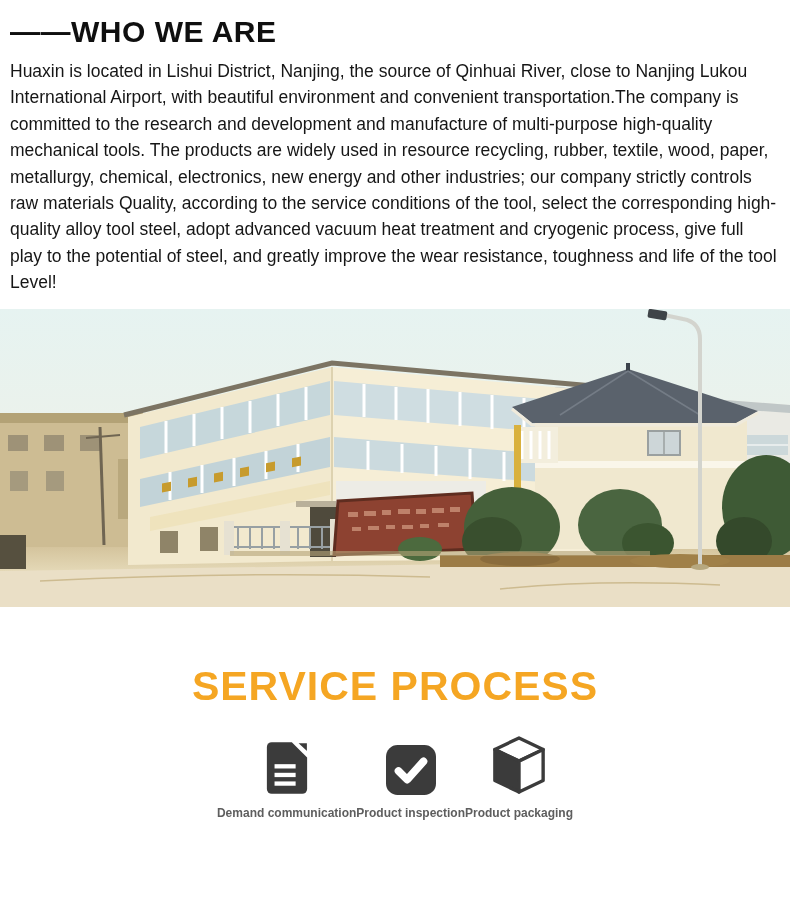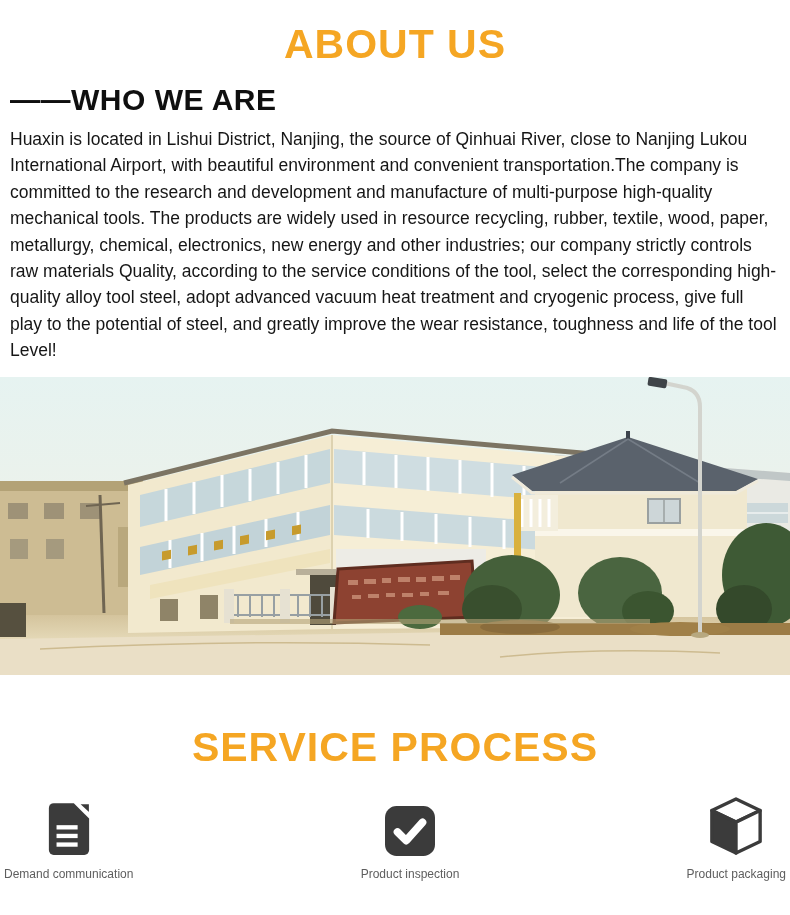--- a/index.html
+++ b/index.html
@@ -37,34 +37,35 @@
     line-height: 26.4px;
     color: #161616;
   }
   .photo-wrap {
     margin-top: 13px;
     width: 790px;
     height: 298px;
     line-height: 0;
   }
   .service-title {
-    margin: 9px;
+    margin: 16px;
     padding-top: 40px;
     text-align: center;
     font-size: 41px;
     font-weight: 700;
     letter-spacing: 1px;
     color: #F5A623;
   }
   .steps-row {
     display: flex;
-    justify-content: space-between;
+    justify-content: center;
     align-items: flex-end;
-    padding: 0 4px;
+    padding: 0 20px;
     margin-top: 27px;
+    font-weight: bold;
   }
   .step {
     display: flex;
     flex-direction: column;
     align-items: center;
   }
   .step-icon {
     height: 58px;
     display: flex;
     align-items: flex-end;
@@ -75,21 +76,20 @@
     font-size: 12px;
     color: #5e5e5e;
     white-space: nowrap;
   }
 </style>
 </head>
 <body>
 
 <div class="page">
 
-  <h1 class="about-title">ABOUT US</h1>
 
   <h2 class="who-heading">——WHO WE ARE</h2>
 
   <p class="about-paragraph">Huaxin is located in Lishui District, Nanjing, the source of Qinhuai River, close to Nanjing Lukou International Airport, with beautiful environment and convenient transportation.The company is committed to the research and development and manufacture of multi-purpose high-quality mechanical tools. The products are widely used in resource recycling, rubber, textile, wood, paper, metallurgy, chemical, electronics, new energy and other industries; our company strictly controls raw materials Quality, according to the service conditions of the tool, select the corresponding high-quality alloy tool steel, adopt advanced vacuum heat treatment and cryogenic process, give full play to the potential of steel, and greatly improve the wear resistance, toughness and life of the tool Level!</p>
 
   <div class="photo-wrap">
     <svg width="790" height="298" viewBox="0 0 790 298">
       <defs>
         <linearGradient id="sky" x1="0" y1="0" x2="0" y2="1">
           <stop offset="0" stop-color="#e6f3f1"></stop>

